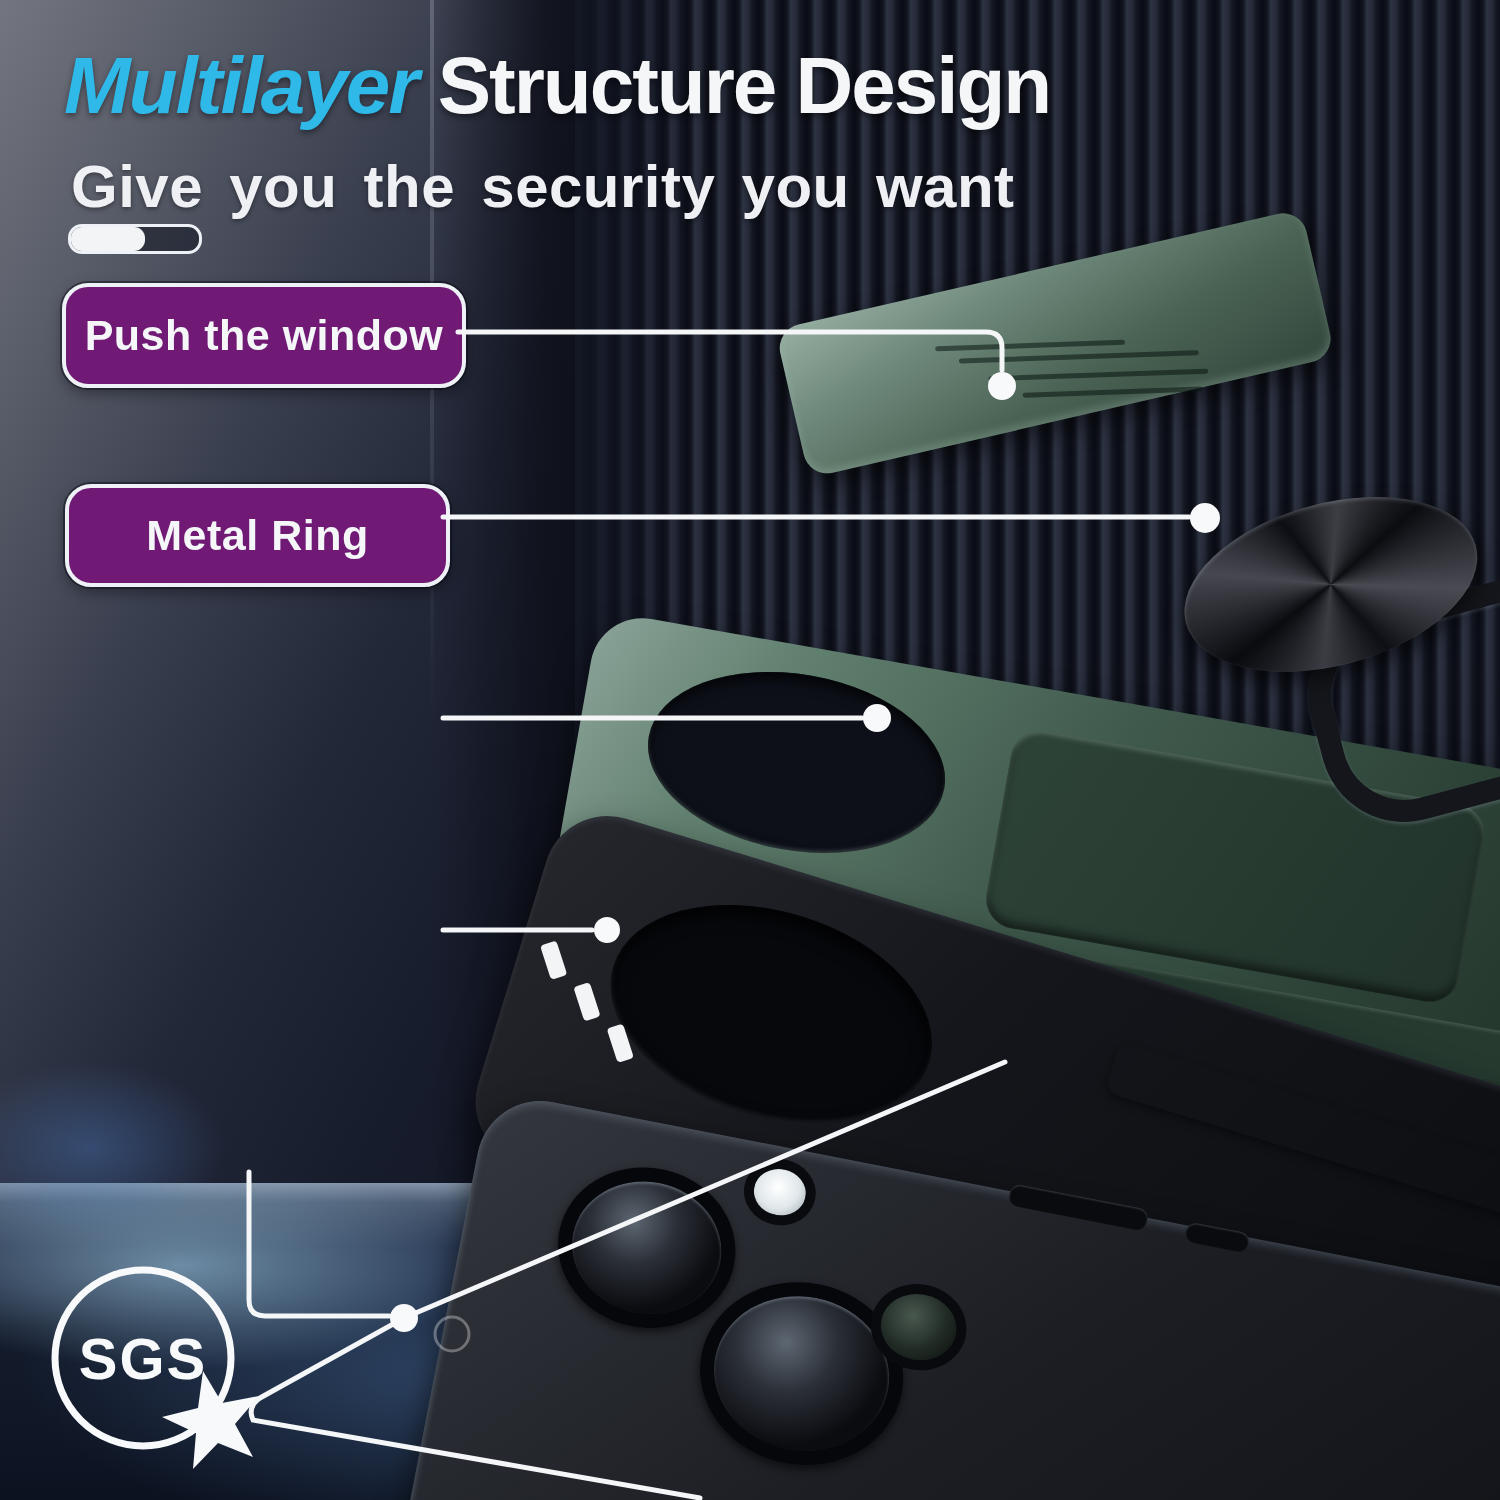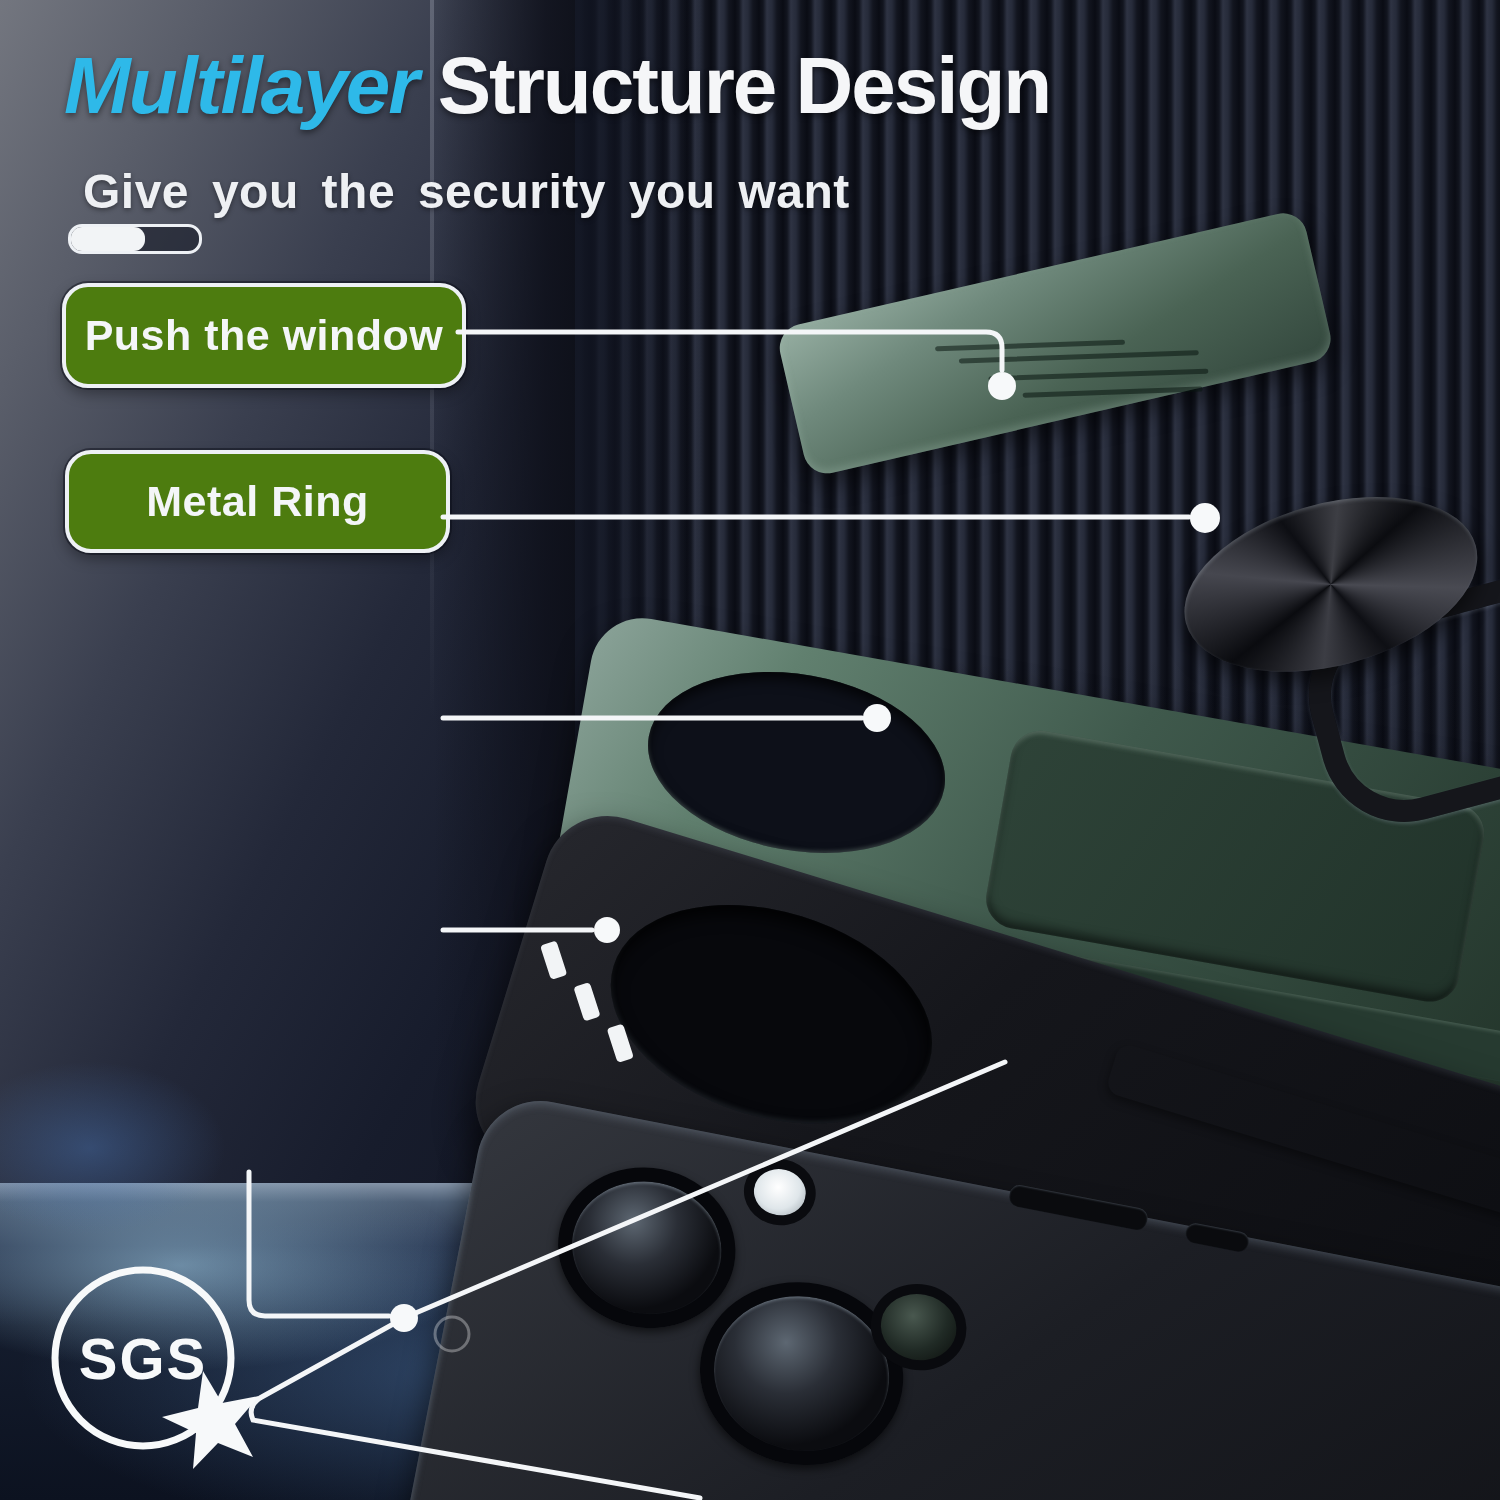--- a/index.html
+++ b/index.html
@@ -118,35 +118,35 @@
   .lens-big{
     background:radial-gradient(circle at 38% 32%,#5d6772 0%,#2a2e36 34%,#0b0c10 68%);
     border:14px solid #06070b;box-shadow:0 4px 10px rgba(0,0,0,.6), inset 0 2px 3px rgba(190,205,220,.35);
   }
   .lens-flash{background:radial-gradient(circle at 45% 40%,#ffffff 0%,#dfe6ea 55%,#9aa4ab 100%);border:10px solid #0a0b0f;}
   .lens-small{background:radial-gradient(circle at 40% 35%,#49584f 0%,#202a25 55%,#0a0d0b 100%);border:10px solid #090a0e;}
   .phone .btn{position:absolute;background:#0a0b0e;border-radius:10px;box-shadow:inset 0 1px 2px rgba(160,175,195,.3);}
   
   .pill{
     position:absolute;display:flex;align-items:center;justify-content:center;
-    background:#4d7c0f;border:4px solid #eef1f5;border-radius:26px;
+    background:#701a75;border:4px solid #eef1f5;border-radius:26px;
     color:#f4f6f8;font-weight:700;font-size:43px;letter-spacing:.5px;
     box-shadow:0 0 0 2px rgba(8,12,22,.45), 0 6px 14px rgba(0,0,0,.35);
     white-space:nowrap;
   }
   
   .title{
     position:absolute;left:64px;top:40px;margin:0;
     font-size:80px;font-weight:700;letter-spacing:-2px;color:#f5f6f8;
     text-shadow:0 3px 6px rgba(0,0,0,.45);white-space:nowrap;
   }
   .title .accent{color:#2eb9e9;font-style:italic;}
   .subtitle{
-    position:absolute;left:67px;top:148px;margin:16px;
-    font-size:48px;font-weight:700;color:#eef0f3;letter-spacing:.5px;word-spacing:9px;
+    position:absolute;left:67px;top:148px;margin:4px;
+    font-size:60px;font-weight:700;color:#eef0f3;letter-spacing:.5px;word-spacing:9px;
     text-shadow:0 2px 5px rgba(0,0,0,.4);white-space:nowrap;
   }
   .loadbar{
     position:absolute;left:68px;top:224px;width:128px;height:24px;
     border:3px solid #eef1f5;border-radius:14px;background:rgba(18,22,35,.55);
   }
   .loadbar .fill{position:absolute;left:0;top:0;bottom:0;width:58%;background:#f2f4f6;border-radius:11px;}
   .callout-svg{position:absolute;left:0;top:0;z-index:40;}
 </style>
 </head>
@@ -215,21 +215,21 @@
     <g>
       <circle cx="143" cy="1358" r="88" fill="none" stroke="#f7f9fa" stroke-width="7"></circle>
       <text x="143" y="1379" text-anchor="middle" font-family="Liberation Sans, sans-serif" font-size="58" font-weight="700" letter-spacing="2" fill="#f7f9fa">SGS</text>
       <polygon fill="#f7f9fa" points="203,1371 222,1403 259,1396 235,1424 253,1457 218,1443 193,1469 196,1433 162,1417 198,1408"></polygon>
     </g>
   </svg>
 
   <div class="pill" style="left:62px;top:283px;width:396px;height:97px;">
     <span>Push the window</span>
   </div>
-  <div class="pill" style="left:65px;top:450px;width:377px;height:95px;">
+  <div class="pill" style="left:65px;top:484px;width:377px;height:95px;">
     <span>Metal Ring</span>
   </div>
 
   <h1 class="title"><span class="accent">Multilayer</span><span> Structure Design</span></h1>
   <p class="subtitle">Give you the security you want</p>
   <div class="loadbar">
     <div class="fill"></div>
   </div>
 
 </div>

